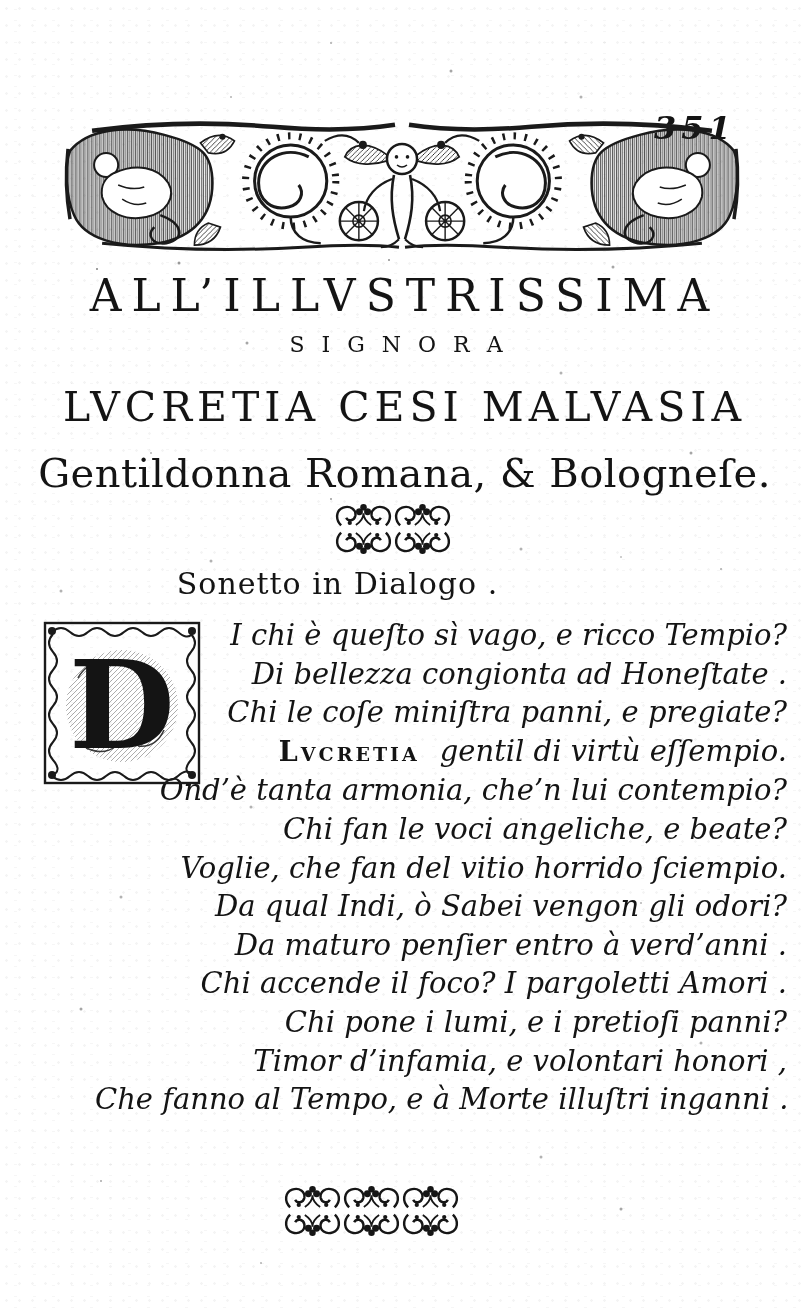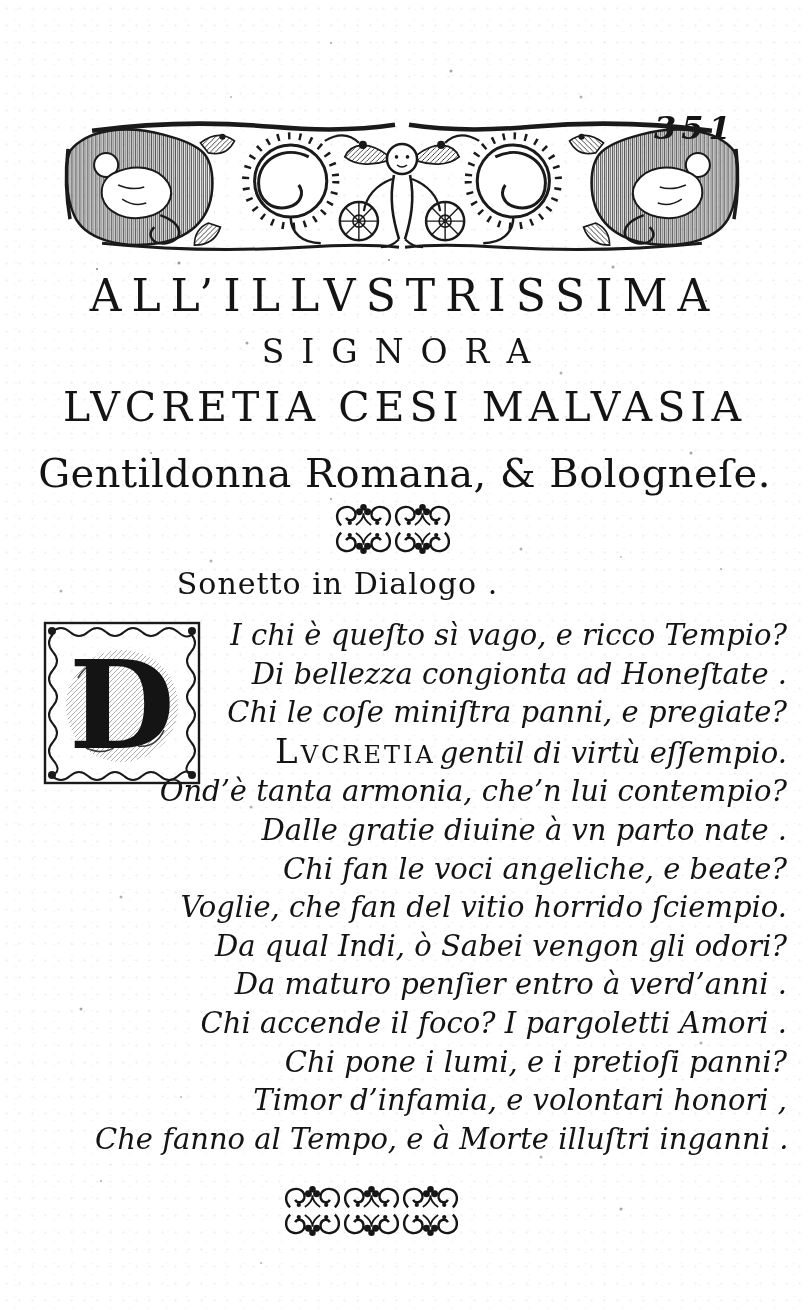--- a/index.html
+++ b/index.html
@@ -31,39 +31,39 @@
       540px 1156px 0 .5px rgba(0,0,0,.3), 100px 1180px 0 0 rgba(0,0,0,.35),
       620px 1208px 0 .5px rgba(0,0,0,.35), 260px 1262px 0 0 rgba(0,0,0,.3),
       450px 70px 0 .5px rgba(0,0,0,.35), 230px 96px 0 0 rgba(0,0,0,.3),
       580px 96px 0 .5px rgba(0,0,0,.3), 330px 42px 0 0 rgba(0,0,0,.3);
   }
   .page-number{position:absolute;top:82px;left:654px;font-size:32px;font-weight:bold;
     letter-spacing:5px;font-style:italic;margin-top:27px;}
   .headpiece{position:absolute;top:114px;left:62px;width:680px;height:142px;}
   .ded{position:absolute;left:0;width:809px;text-align:center;margin:0;font-weight:normal;}
   .ded1{top:270px;font-size:44px;letter-spacing:10px;}
-  .ded2{top:332px;font-size:33px;letter-spacing:17px;}
+  .ded2{top:332px;font-size:22px;letter-spacing:17px;}
   .ded3{top:383px;font-size:41px;letter-spacing:5px;}
   .ded4{top:450px;font-size:40px;letter-spacing:0.5px;}
   .fleuron{position:absolute;}
   .fleuron.mid{top:502px;left:334px;}
   .fleuron.tail{top:1184px;left:283px;}
   .heading{position:absolute;top:566px;left:0;width:675px;text-align:center;font-size:30px;
     letter-spacing:1px;}
   .sonnet{position:absolute;top:616px;left:42px;width:745px;font-style:italic;
     font-size:29px;line-height:38.6px;}
   .dropcap{position:absolute;top:4px;left:0;width:160px;height:166px;}
   .dropcap .letter{position:absolute;inset:0;display:flex;align-items:center;justify-content:center;
     font-style:normal;font-weight:bold;font-size:122px;line-height:1;padding-top:4px;}
   .line{white-space:nowrap;text-align:right;}
   .l-cap{margin-left:172px;}
   .l-flush{margin-left:0;}
   .l-ind{margin-left:53px;}
-  .smallcaps{font-style:normal;font-variant:small-caps;letter-spacing:3px;margin-right:4px;
-    font-size:34px;}
+  .smallcaps{font-style:normal;font-variant:small-caps;letter-spacing:3px;margin-right:20px;
+    font-size:27px;font-weight:bold;}
   svg{display:block;}
 </style>
 </head>
 <body>
 
 <svg width="0" height="0" style="position:absolute" aria-hidden="true">
   <defs>
     <pattern id="vh" width="4" height="4" patternUnits="userSpaceOnUse">
       <path d="M1,0V4M3,0V4" stroke="#1a1a1a" stroke-width="0.8"></path>
     </pattern>
@@ -160,21 +160,20 @@
           <circle cx="150" cy="155" r="4" fill="#1a1a1a"></circle>
         <path d="M36,58 q10,-18 28,-14 M122,110 q-8,18 -26,16 M44,128 q18,8 30,-2" fill="none" stroke="#1a1a1a" stroke-width="1.6" opacity="0.85"></path>
       </svg>
       <span class="letter">D</span>
     </div>
     <div class="line l-cap"><span>I chi è queſto sì vago, e ricco Tempio?</span></div>
     <div class="line l-cap"><span>Di bellezza congionta ad Honeſtate .</span></div>
     <div class="line l-cap"><span>Chi le coſe miniſtra panni, e pregiate?</span></div>
     <div class="line l-cap"><span class="smallcaps">Lvcretia</span><span>gentil di virtù eſſempio.</span></div>
     <div class="line l-flush"><span>Ond’è tanta armonia, che’n lui contempio?</span></div>
-    <div class="line l-ind"><span>Dalle gratie diuine à vn parto nate .</span></div>
     <div class="line l-ind"><span>Chi fan le voci angeliche, e beate?</span></div>
     <div class="line l-ind"><span>Voglie, che fan del vitio horrido ſciempio.</span></div>
     <div class="line l-flush"><span>Da qual Indi, ò Sabei vengon gli odori?</span></div>
     <div class="line l-ind"><span>Da maturo penſier entro à verd’anni .</span></div>
     <div class="line l-ind"><span>Chi accende il foco?  I pargoletti Amori .</span></div>
     <div class="line l-flush"><span>Chi pone i lumi, e i pretioſi panni?</span></div>
     <div class="line l-ind"><span>Timor d’infamia, e volontari honori ,</span></div>
     <div class="line l-ind"><span>Che fanno al Tempo, e à Morte illuſtri inganni .</span></div>
   </div>
 

